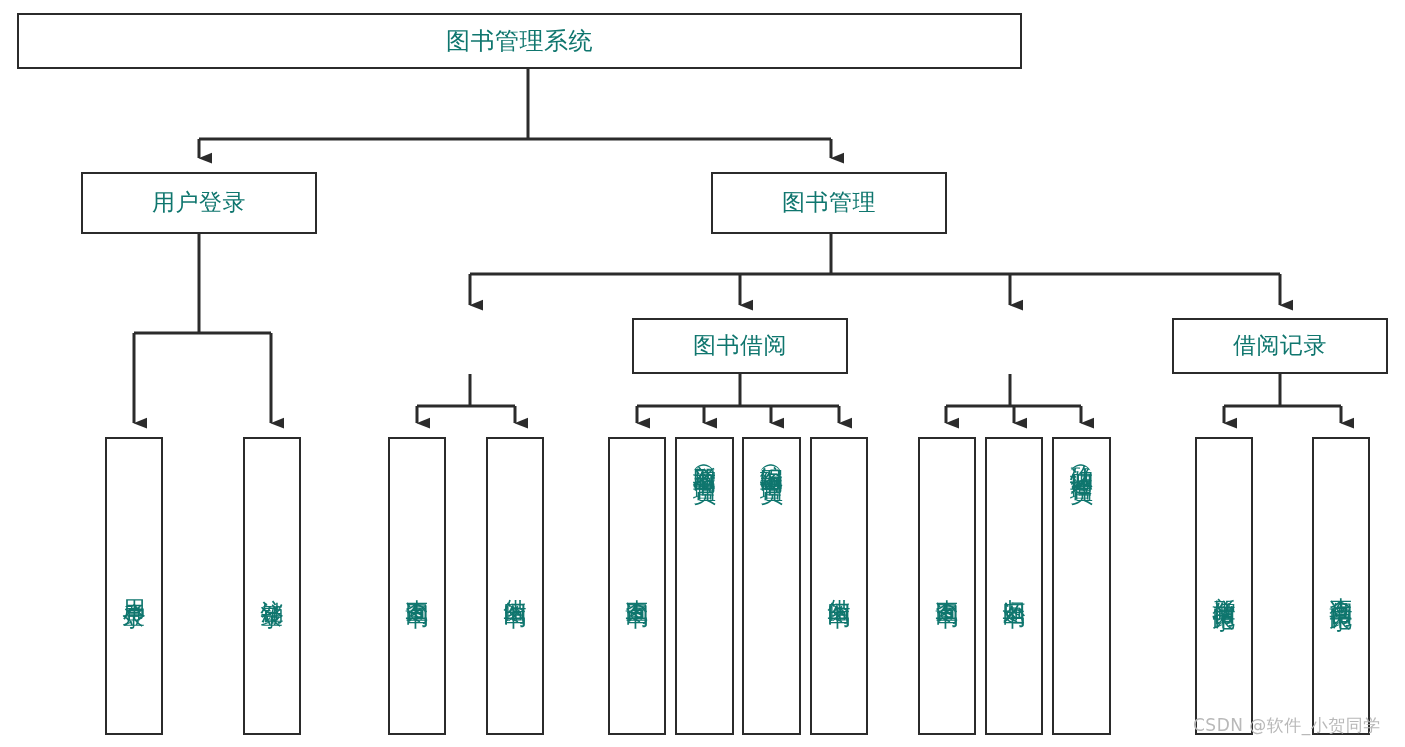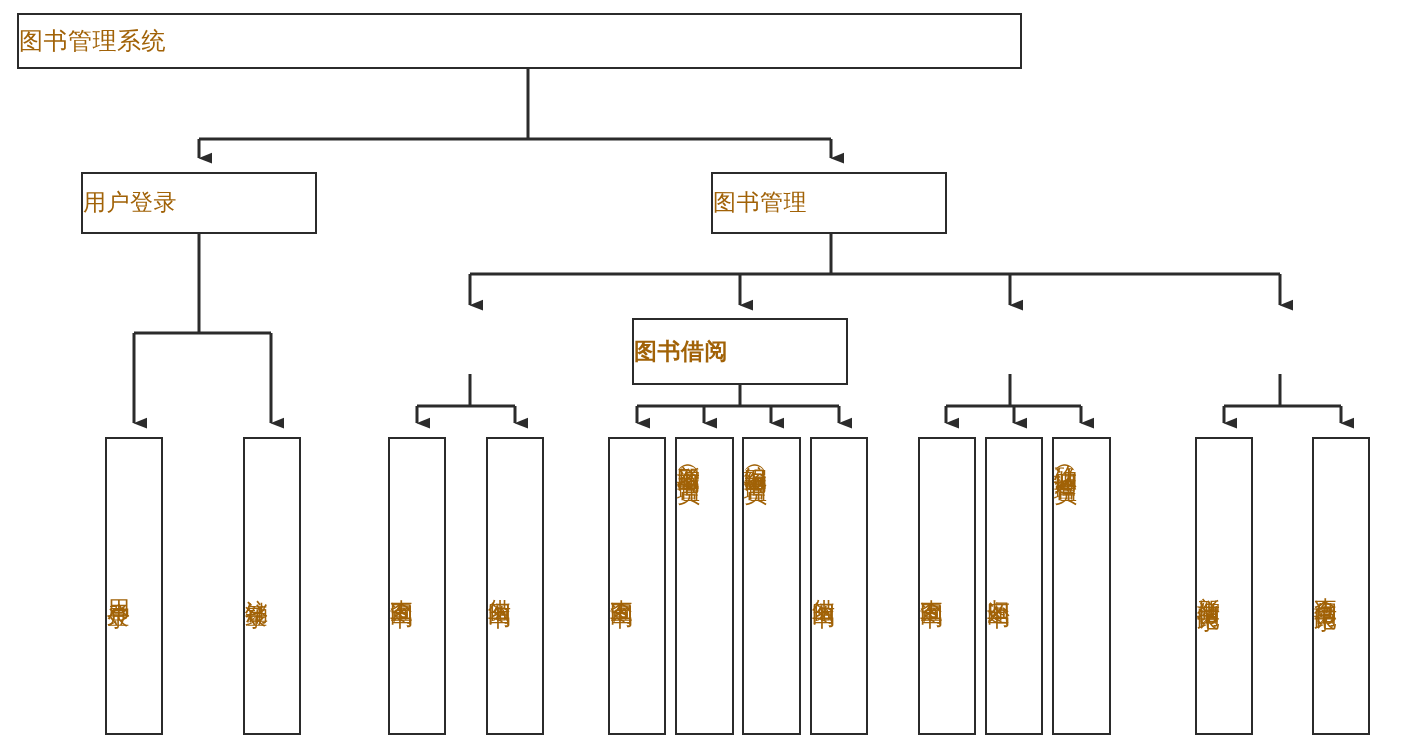--- a/index.html
+++ b/index.html
@@ -25,22 +25,22 @@
     height: 747px;
     pointer-events: none;
   }
   .node {
     position: absolute;
     box-sizing: border-box;
     border: 2.5px solid #2b2b2b;
     background: #ffffff;
     display: flex;
     align-items: center;
-    justify-content: flex-start;
-    color: #a16207;
+    justify-content: center;
+    color: #0f766e;
   }
   .node .label {
     text-align: center;
     line-height: 1.12;
     letter-spacing: 0.5px;
   }
   
   .node.h .label {
     font-size: 23px;
     white-space: nowrap;
@@ -136,25 +136,28 @@
 
   <div class="node h" style="left:81px; top:172px; width:236px; height:62px;">
     <span class="label">用户登录</span>
   </div>
 
   <div class="node h" style="left:711px; top:172px; width:236px; height:62px;">
     <span class="label">图书管理</span>
   </div>
 
 
-  <div class="node h" style="left:632px; top:318px; width:216px; height:67px;font-weight:bold;">
+  <div class="node h" style="left:632px; top:318px; width:216px; height:56px;">
     <span class="label">图书借阅</span>
   </div>
 
 
+  <div class="node h" style="left:1172px; top:318px; width:216px; height:56px;">
+    <span class="label">借阅记录</span>
+  </div>
 
   <div class="node v centered" style="left:105px; top:437px; width:58px; height:298px;">
     <span class="label">用户登录</span>
   </div>
 
   <div class="node v centered" style="left:243px; top:437px; width:58px; height:298px;">
     <span class="label">注销登录</span>
   </div>
 
   <div class="node v centered" style="left:388px; top:437px; width:58px; height:298px;">
@@ -194,14 +197,15 @@
   </div>
 
   <div class="node v centered" style="left:1195px; top:437px; width:58px; height:298px;">
     <span class="label">新增借阅记录</span>
   </div>
 
   <div class="node v centered" style="left:1312px; top:437px; width:58px; height:298px;">
     <span class="label">查询借阅记录</span>
   </div>
 
+  <div class="watermark">CSDN @软件_小贺同学</div>
 
 </div>
 
 </body></html>

